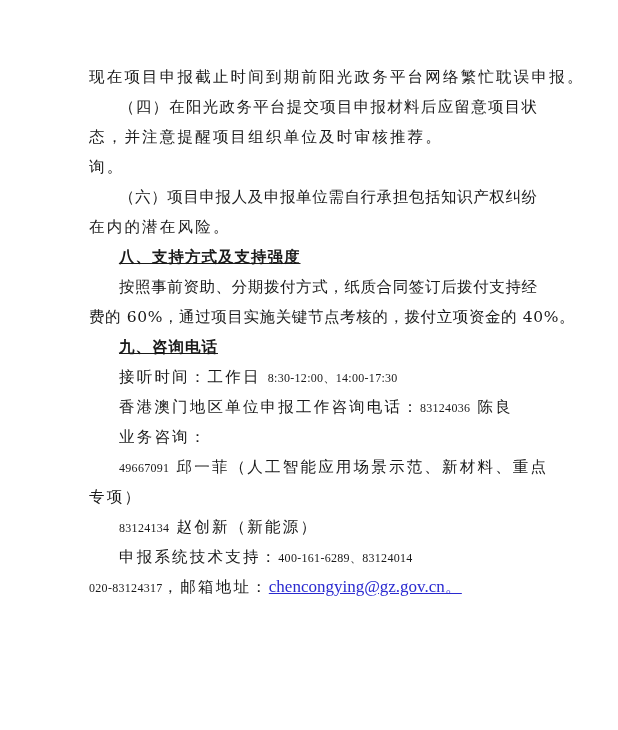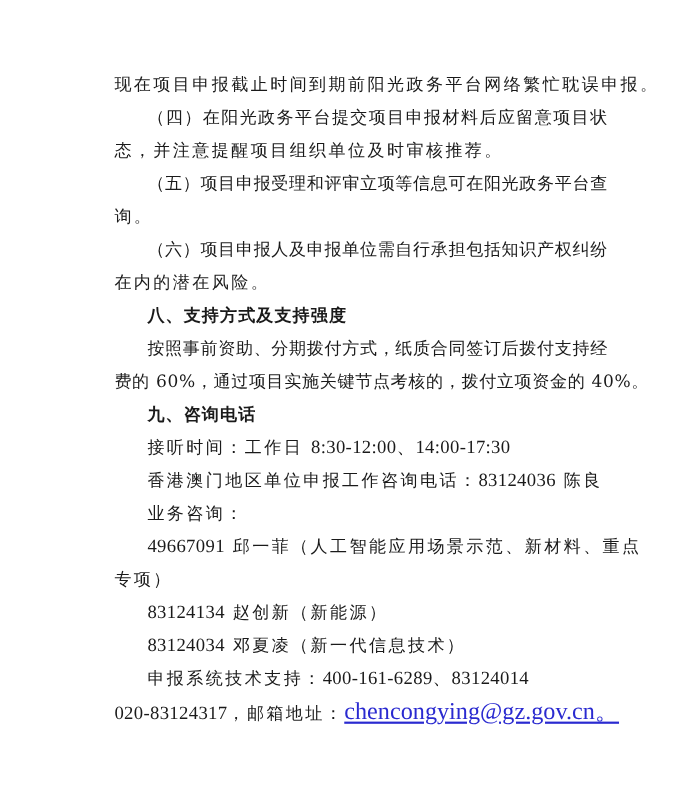--- a/index.html
+++ b/index.html
@@ -1,36 +1,35 @@
 <!DOCTYPE html>
 <html><head>
 <meta charset="utf-8">
 <style>
   html, body { margin: 0; padding: 0; background: #ffffff; }
   body { width: 618px; height: 730px; position: relative; overflow: hidden;
          font-family: "DejaVu Serif", "Liberation Serif", serif; color: #1a1a1a; }
-  .page { position: absolute; left: 104px; top: 62px; width: 448px; }
+  .page { position: absolute; left: 89px; top: 62px; width: 448px; }
   .line { height: 30px; line-height: 30px; font-size: 15.5px; white-space: nowrap;
           letter-spacing: 2.2px; overflow: visible; }
   .indent { padding-left: 30px; }
   .justify { text-align: justify; text-align-last: justify; letter-spacing: 0; }
-  .heading { font-family: "DejaVu Sans", "Liberation Sans", sans-serif; font-weight: bold; letter-spacing: 1px; }
-  .num { font-family: "Liberation Serif", serif; letter-spacing: 0.3px; font-size: 17px; }
-  .link { color: #2a2ad0; text-decoration: underline; font-family: "Liberation Serif", serif; letter-spacing: 0; font-size: 22px; }
+  .heading { font-family: "DejaVu Sans", "Liberation Sans", sans-serif; font-weight: bold; letter-spacing: 1px; text-decoration: underline; }
+  .num { font-family: "Liberation Serif", serif; letter-spacing: 0.3px; font-size: 12px; }
+  .link { color: #2a2ad0; text-decoration: underline; font-family: "Liberation Serif", serif; letter-spacing: 0; font-size: 17px; }
 </style>
 </head>
 <body>
 
 <div class="page">
   <div class="line">现在项目申报截止时间到期前阳光政务平台网络繁忙耽误申报。</div>
 
   <div class="line indent justify">（四）在阳光政务平台提交项目申报材料后应留意项目状</div>
   <div class="line">态，并注意提醒项目组织单位及时审核推荐。</div>
 
-  <div class="line indent justify">（五）项目申报受理和评审立项等信息可在阳光政务平台查</div>
   <div class="line">询。</div>
 
   <div class="line indent justify">（六）项目申报人及申报单位需自行承担包括知识产权纠纷</div>
   <div class="line">在内的潜在风险。</div>
 
   <div class="line indent heading">八、支持方式及支持强度</div>
   <div class="line indent justify">按照事前资助、分期拨付方式，纸质合同签订后拨付支持经</div>
   <div class="line" style="letter-spacing:0.6px">费的 60%，通过项目实施关键节点考核的，拨付立项资金的 40%。</div>
 
   <div class="line indent heading">九、咨询电话</div>
@@ -47,23 +46,20 @@
 
   <div class="line indent">
     <span class="num">49667091</span><span> 邱一菲</span><span>（人工智能应用场景示范、新材料、重点</span>
   </div>
   <div class="line">专项）</div>
 
   <div class="line indent">
     <span class="num">83124134</span><span> 赵创新</span><span>（新能源）</span>
   </div>
 
-  <div class="line indent">
-    <span class="num">83124034</span><span> 邓夏凌</span><span>（新一代信息技术）</span>
-  </div>
 
   <div class="line indent">
     <span>申报系统技术支持：</span><span class="num">400-161-6289、83124014</span>
   </div>
 
 
   <div class="line">
     <span class="num">020-83124317</span><span>，邮箱地址：</span><a class="link">chencongying@gz.gov.cn。</a>
   </div>
 </div>

